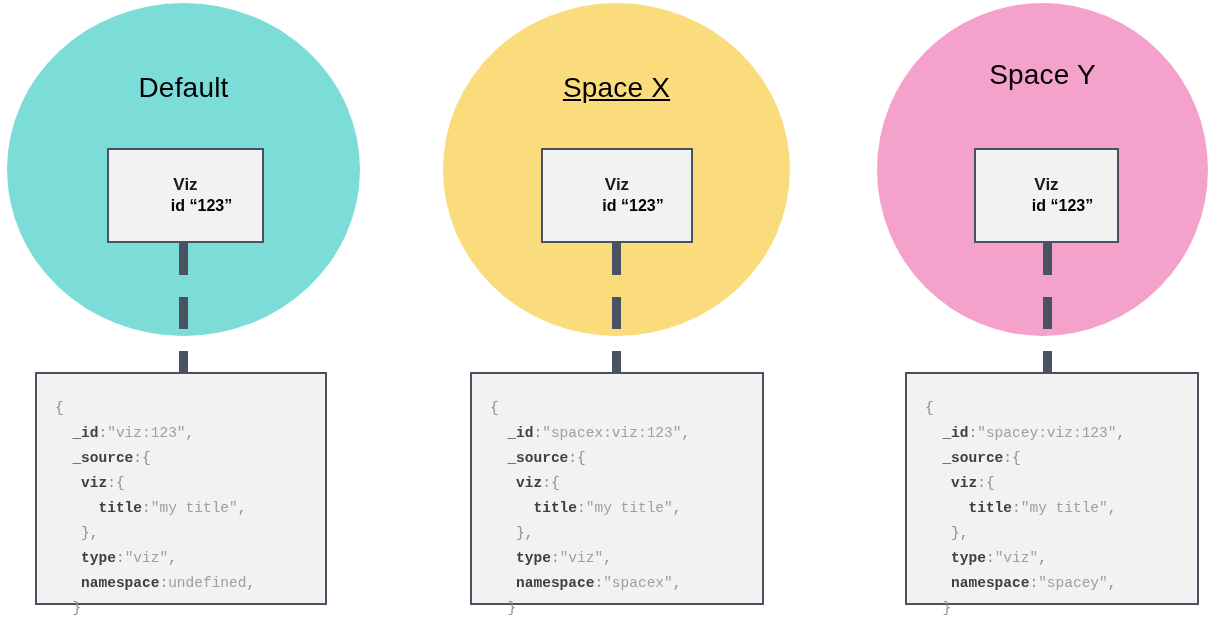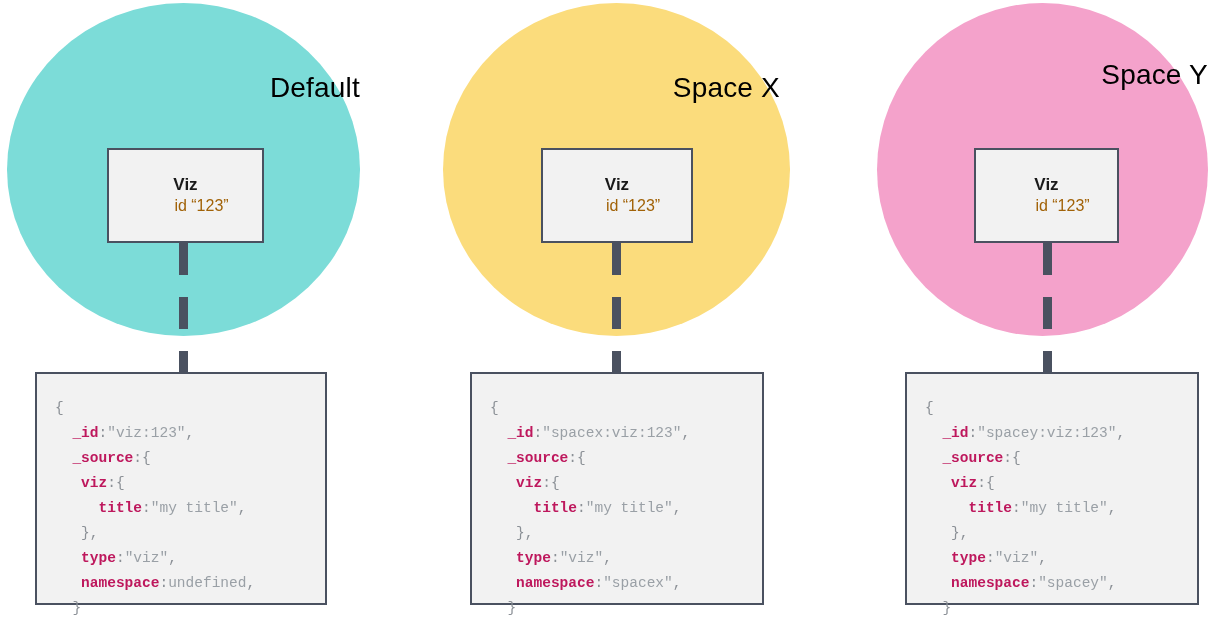--- a/index.html
+++ b/index.html
@@ -25,21 +25,21 @@
   
   .space-circle {
     position: absolute;
     border-radius: 50%;
   }
 
   .space-title {
     position: absolute;
     left: 0;
     width: 100%;
-    text-align: right;
+    text-align: center;
     font-size: 28px;
     font-weight: 400;
     color: #000000;
     letter-spacing: 0.2px;
     line-height: 1;
     white-space: nowrap;
   }
 
   
   .viz-box {
@@ -53,22 +53,22 @@
     justify-content: center;
   }
   .viz-title {
     font-size: 17px;
     font-weight: 700;
     color: #1a1a1a;
     line-height: 1.25;
   }
   .viz-sub {
     font-size: 16px;
-    font-weight: 400;
-    color: #a16207;
+    font-weight: 700;
+    color: #000000;
     line-height: 1.3;
     margin-left: 32px;
   }
 
   
   .connector {
     position: absolute;
     width: 9px;
     background-image: linear-gradient(
       to bottom,
@@ -93,21 +93,21 @@
     font-family: "Liberation Mono", "DejaVu Sans Mono", monospace;
     font-size: 14.5px;
     line-height: 1.72;
     color: #9aa0a6;
     white-space: pre;
   }
   .code-line {
     display: block;
   }
   .k {            
-    color: #be185d;
+    color: #404040;
     font-weight: 700;
   }
   .p {            
     color: #8b9096;
   }
   .v {            
     color: #9aa0a6;
   }
 </style>
 </head>
@@ -118,21 +118,21 @@
     <div class="space-title" style="left: 7px; width: 353px; top: 74px;">Default</div>
     <div class="connector" style="left: 179px; top: 243px; height: 130px;"></div>
     <div class="viz-box" style="left: 107px; top: 148px; width: 157px; height: 95px;">
       <div class="viz-title">Viz</div>
       <div class="viz-sub">id “123”</div>
     </div>
     <div class="code-box" style="left: 35px; top: 372px; width: 292px; height: 233px;">
       <pre><span class="code-line"><span class="p">{</span></span><span class="code-line"><span class="p">  </span><span class="k">_id</span><span class="p">:</span><span class="v">"viz:123"</span><span class="p">,</span></span><span class="code-line"><span class="p">  </span><span class="k">_source</span><span class="p">:</span><span class="p">{</span></span><span class="code-line"><span class="p">   </span><span class="k">viz</span><span class="p">:</span><span class="p">{</span></span><span class="code-line"><span class="p">     </span><span class="k">title</span><span class="p">:</span><span class="v">"my title"</span><span class="p">,</span></span><span class="code-line"><span class="p">   </span><span class="p">}</span><span class="p">,</span></span><span class="code-line"><span class="p">   </span><span class="k">type</span><span class="p">:</span><span class="v">"viz"</span><span class="p">,</span></span><span class="code-line"><span class="p">   </span><span class="k">namespace</span><span class="p">:</span><span class="v">undefined</span><span class="p">,</span></span><span class="code-line"><span class="p">  </span><span class="p">}</span></span><span class="code-line"></span></pre>
     </div>
     <div class="space-circle" style="left: 443px; top: 3px; width: 347px; height: 333px; background: rgb(251, 220, 124);"></div>
-    <div class="space-title" style="left: 433px; width: 347px; top: 74px;">Space X</div>
+    <div class="space-title" style="left: 443px; width: 347px; top: 74px; text-decoration: underline;">Space X</div>
     <div class="connector" style="left: 612px; top: 243px; height: 130px;"></div>
     <div class="viz-box" style="left: 541px; top: 148px; width: 152px; height: 95px;">
       <div class="viz-title">Viz</div>
       <div class="viz-sub">id “123”</div>
     </div>
     <div class="code-box" style="left: 470px; top: 372px; width: 294px; height: 233px;">
       <pre><span class="code-line"><span class="p">{</span></span><span class="code-line"><span class="p">  </span><span class="k">_id</span><span class="p">:</span><span class="v">"spacex:viz:123"</span><span class="p">,</span></span><span class="code-line"><span class="p">  </span><span class="k">_source</span><span class="p">:</span><span class="p">{</span></span><span class="code-line"><span class="p">   </span><span class="k">viz</span><span class="p">:</span><span class="p">{</span></span><span class="code-line"><span class="p">     </span><span class="k">title</span><span class="p">:</span><span class="v">"my title"</span><span class="p">,</span></span><span class="code-line"><span class="p">   </span><span class="p">}</span><span class="p">,</span></span><span class="code-line"><span class="p">   </span><span class="k">type</span><span class="p">:</span><span class="v">"viz"</span><span class="p">,</span></span><span class="code-line"><span class="p">   </span><span class="k">namespace</span><span class="p">:</span><span class="v">"spacex"</span><span class="p">,</span></span><span class="code-line"><span class="p">  </span><span class="p">}</span></span><span class="code-line"></span></pre>
     </div>
     <div class="space-circle" style="left: 877px; top: 3px; width: 331px; height: 333px; background: rgb(244, 162, 203);"></div>
     <div class="space-title" style="left: 877px; width: 331px; top: 61px;">Space Y</div>

